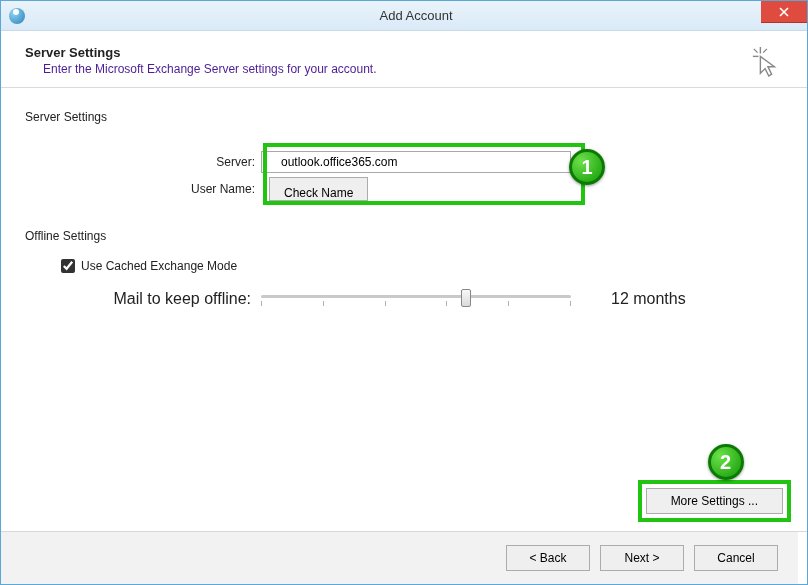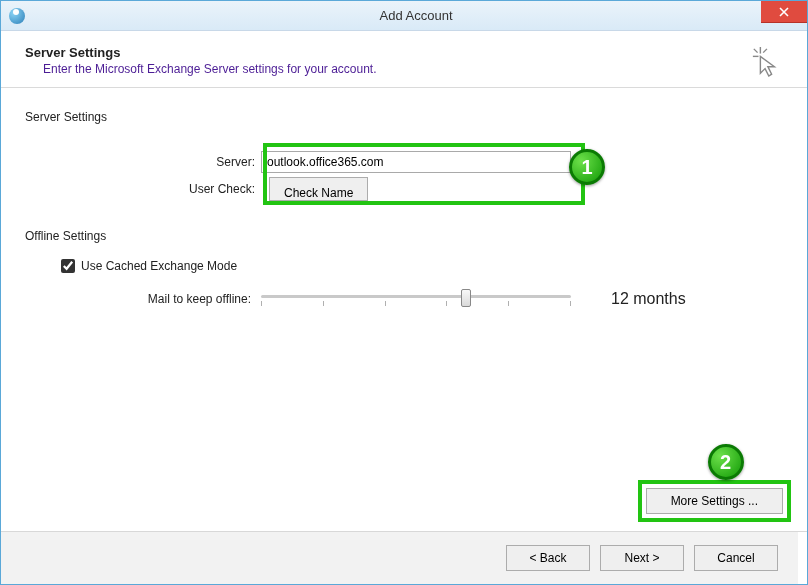--- a/index.html
+++ b/index.html
@@ -102,21 +102,21 @@
       width: 196px;
       text-align: right;
       padding-right: 6px;
       font-size: 12px;
       color: #222;
     }
     .text-input {
       width: 310px;
       height: 22px;
       border: 1px solid #A9A9A9;
-      padding: 2px 5px;
+      padding: 2px 19px;
       font-family: inherit;
       font-size: 12px;
       background: #fff;
     }
     .check-name-btn {
       margin-left: 8px;
       height: 24px;
       padding: 8px 14px;
       border: 1px solid #ACACAC;
       background: #EFEFEF;
@@ -158,21 +158,21 @@
     }
     .slider-row {
       display: flex;
       align-items: center;
       margin-top: 14px;
     }
     .slider-label {
       width: 236px;
       text-align: right;
       padding-right: 10px;
-      font-size: 12px;
+      font-size: 16px;
     }
     .slider-track {
       width: 310px;
       height: 24px;
       position: relative;
     }
     .slider-line {
       position: absolute;
       top: 8px; left: 0; right: 0;
       height: 3px;
@@ -272,21 +272,21 @@
   <hr class="hr">
 
   <div class="section-title">Server Settings</div>
 
   <div class="form-area" style="position:relative;">
     <div class="form-row">
       <div class="label">Server:</div>
       <input class="text-input" value="outlook.office365.com" style="">
     </div>
     <div class="form-row">
-      <div class="label">User Check:</div>
+      <div class="label">User Name:</div>
       <button class="check-name-btn">Check Name</button>
     </div>
 
     <div class="highlight-box" style="left:198px; top:-8px; width:322px; height:62px;"></div>
     <div class="badge" style="left:504px; top:-2px;">1</div>
   </div>
 
   <div class="offline-section">
     <div class="section-title" style="margin-top:0;">Offline Settings</div>
     <label class="checkbox-row">

